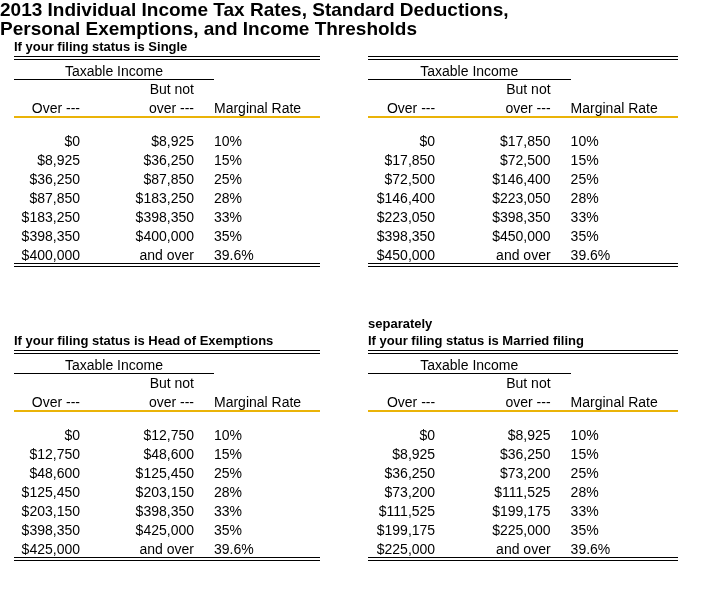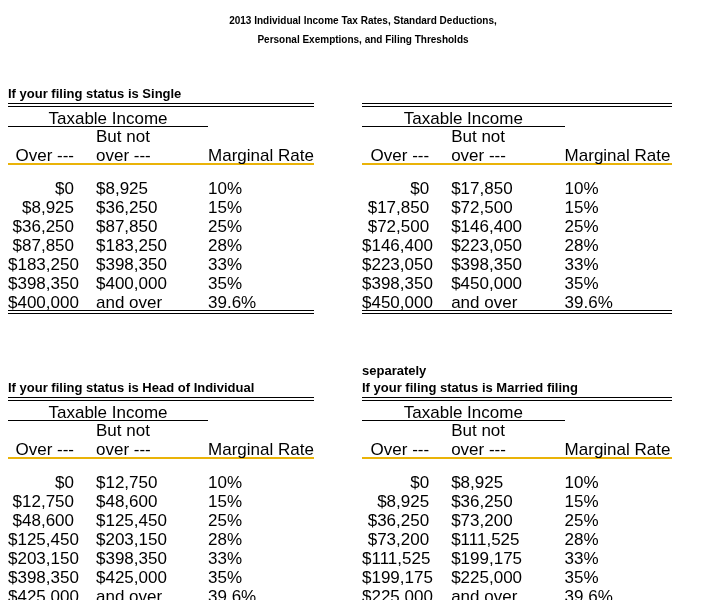--- a/index.html
+++ b/index.html
@@ -4,74 +4,72 @@
 <style>
   * { margin: 0; padding: 0; box-sizing: border-box; }
   html, body { background: #ffffff; }
   body {
     width: 726px; height: 600px; overflow: hidden;
     font-family: "Liberation Sans", sans-serif;
     color: #000;
     position: relative;
   }
   .doc-title {
-    text-align: center;
+    text-align: left;
     font-weight: bold;
-    font-size: 10px;
+    font-size: 19px;
     line-height: 19px;
-    padding-top: 11px;
   }
   .tables-grid {
     display: grid;
     grid-template-columns: 306px 310px;
     column-gap: 94px;
     row-gap: 26px;
-    padding: 0 8px;
-    margin-top: 36px;
+    padding: 0 14px;
     gap: 48px;
   }
   .tax-block { align-self: end; }
   .block-heading {
     font-weight: bold;
     font-size: 13px;
     line-height: 17px;
   }
   .block-heading div { white-space: nowrap; }
   .dbl-rule {
     height: 4px;
     border-top: 1px solid #000;
     border-bottom: 1px solid #000;
   }
   .heading-rule { margin-top: 1px; }
   table.tax-table {
     width: 100%;
     border-collapse: collapse;
-    font-size: 17px;
+    font-size: 14px;
     table-layout: fixed;
   }
   col.c1 { width: 88px; }
   col.c2 { width: 112px; }
   col.c3 { width: 106px; }
   td { padding: 0; vertical-align: bottom; line-height: 15px; }
   thead tr:nth-child(1) td { height: 19px; }
   thead tr:nth-child(2) td { height: 18px; }
   thead tr.hdr-row td { height: 20px; border-bottom: 2px solid #eab308; }
   tbody td { height: 19px; }
   tbody tr:first-child td { padding-top: 16px; }
   .ti-cell { text-align: center; border-bottom: 1px solid #000; }
   .col-over { text-align: right; padding-right: 22px; }
-  .col-butnot { padding-right: 20px; }
+  .col-butnot { text-align: right; padding-right: 20px; }
   .col-rate { text-align: left; }
 </style>
 </head>
 <body>
 
 <div class="doc-title">
   <div>2013 Individual Income Tax Rates, Standard Deductions,</div>
-  <div>Personal Exemptions, and Filing Thresholds</div>
+  <div>Personal Exemptions, and Income Thresholds</div>
 </div>
 
 <div class="tables-grid">
 
   <div class="tax-block">
     <div class="block-heading">
       <div>If your filing status is Single</div>
       <div></div>
     </div>
     <div class="dbl-rule heading-rule"></div>
@@ -198,21 +196,21 @@
             <td class="col-butnot">and over</td>
             <td class="col-rate">39.6%</td>
           </tr>
         </tbody>
     </table>
     <div class="dbl-rule"></div>
   </div>
 
   <div class="tax-block">
     <div class="block-heading">
-      <div>If your filing status is Head of Individual</div>
+      <div>If your filing status is Head of Exemptions</div>
       <div></div>
     </div>
     <div class="dbl-rule heading-rule"></div>
     <table class="tax-table">
       <colgroup>
           <col class="c1">
           <col class="c2">
           <col class="c3">
         </colgroup>
       <thead>

